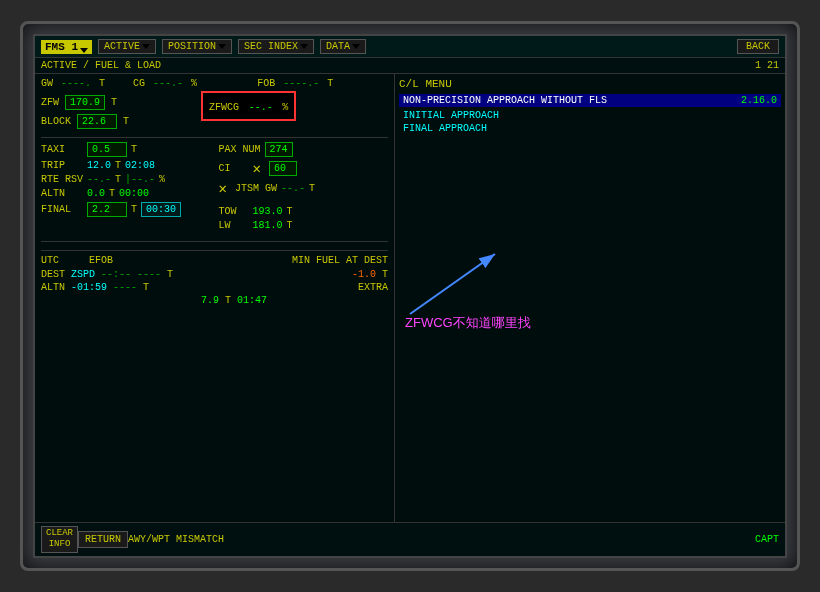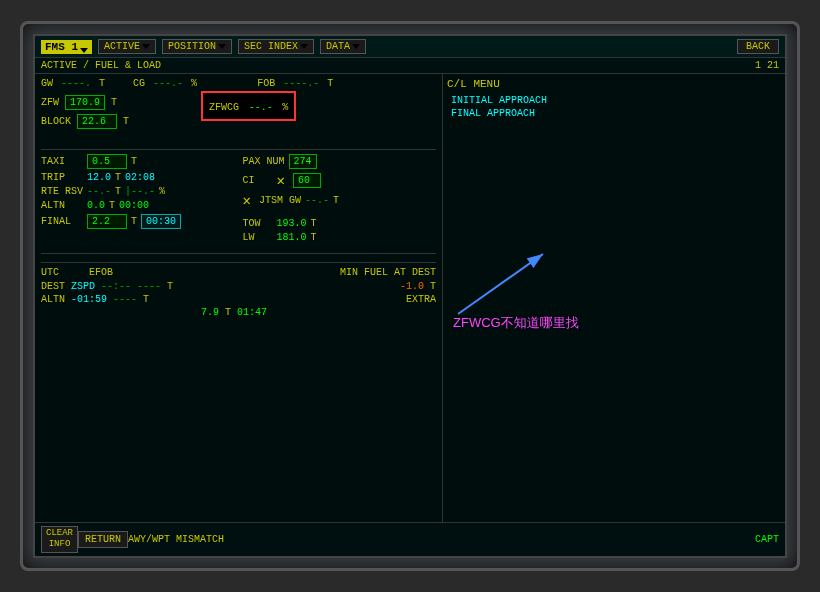--- a/index.html
+++ b/index.html
@@ -112,21 +112,21 @@
 
     
     .main-content {
       display: flex;
       flex: 1;
       overflow: hidden;
     }
 
     
     .left-panel {
-      width: 408px;
+      width: 360px;
       border-right: 1px solid #333;
       display: flex;
       flex-direction: column;
       padding: 4px 6px;
       position: relative;
     }
 
     
     .gw-row {
       display: flex;
@@ -150,21 +150,21 @@
 
     .fob-label {
       margin-left: 20px;
       color: #c8c800;
     }
 
     
     .zfw-section {
       display: flex;
       align-items: flex-end;
-      margin-bottom: 16px;
+      margin-bottom: 4px;
       position: relative;
     }
 
     .zfw-col {
       display: flex;
       flex-direction: column;
       gap: 4px;
     }
 
     .data-row {
@@ -567,20 +567,24 @@
             <span class="unit-text">T</span>
             <span class="green-val">01:47</span>
           </div>
         </div>
 
       </div>
 
       <div class="right-panel">
         <div class="cl-menu-title">C/L MENU</div>
 
+        <div class="approach-row">
+          <span>NON-PRECISION APPROACH WITHOUT FLS</span>
+          <span class="approach-ver">2.16.0</span>
+        </div>
 
         <div class="menu-item">INITIAL APPROACH</div>
         <div class="menu-item">FINAL APPROACH</div>
 
         <div style="position:absolute; left:10px; top:160px; pointer-events:none;">
           <svg width="200" height="100">
             <defs>
               <marker id="arrowhead" markerWidth="8" markerHeight="6" refX="8" refY="3" orient="auto">
                 <polygon points="0 0, 8 3, 0 6" fill="#4488ff"></polygon>
               </marker>

